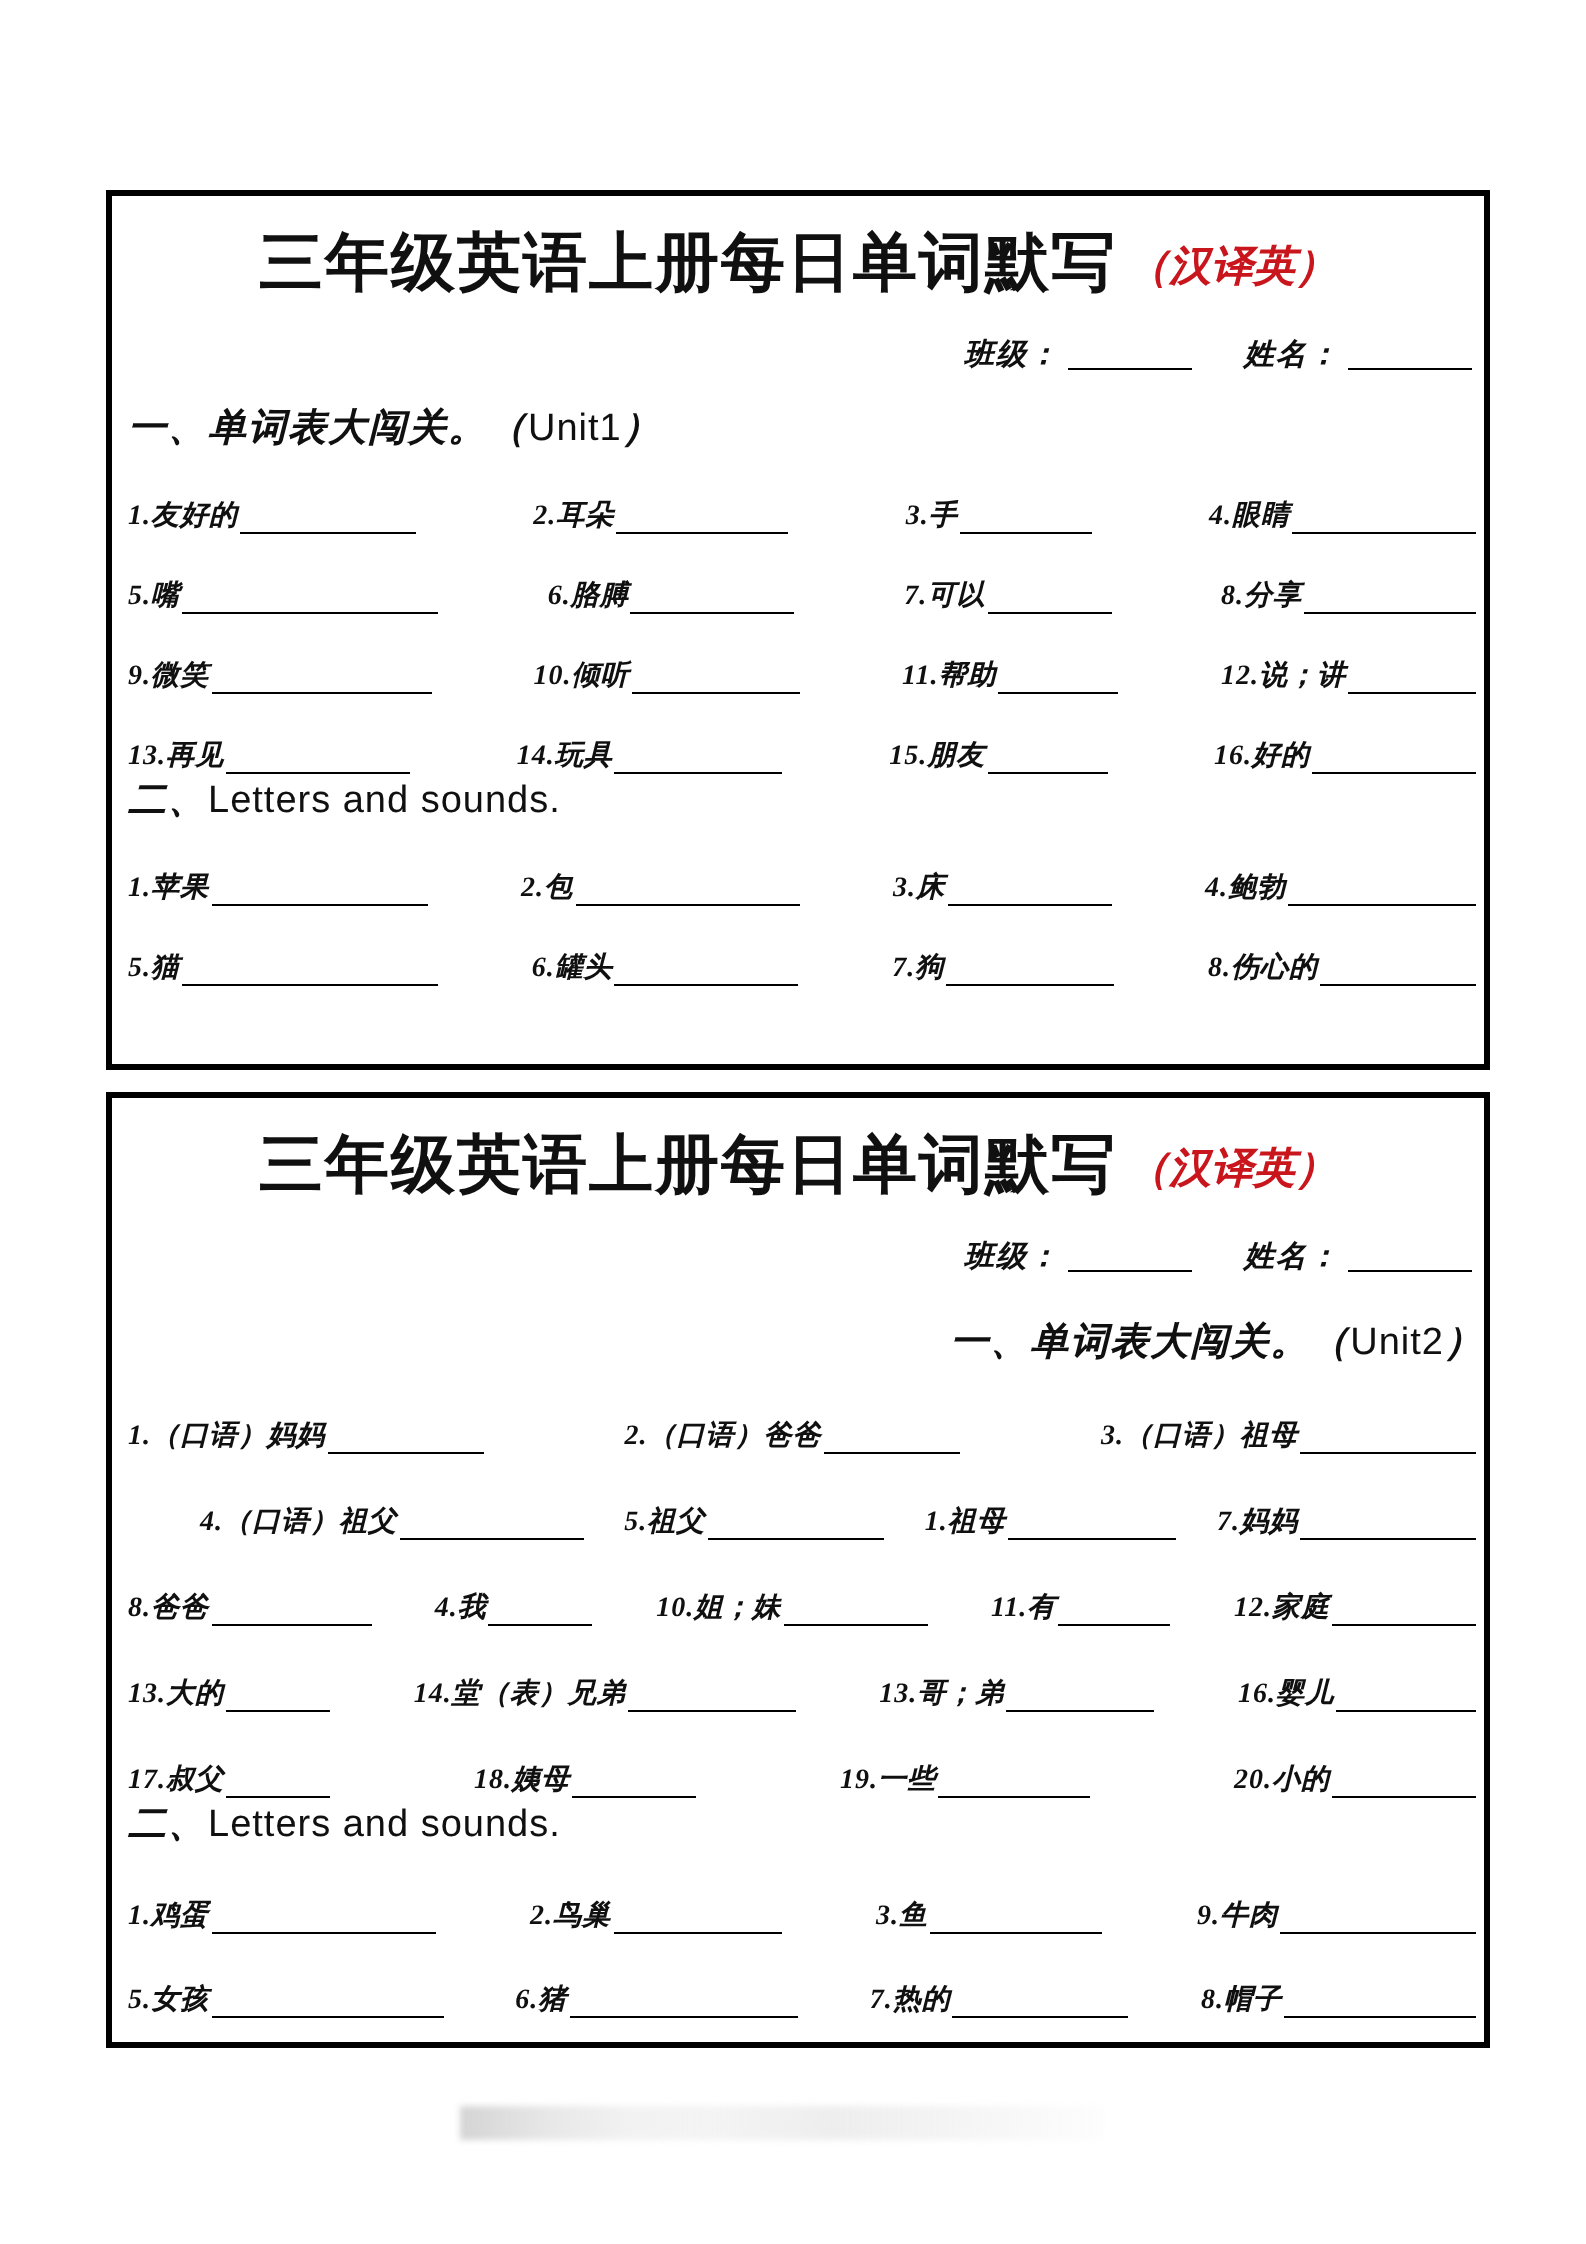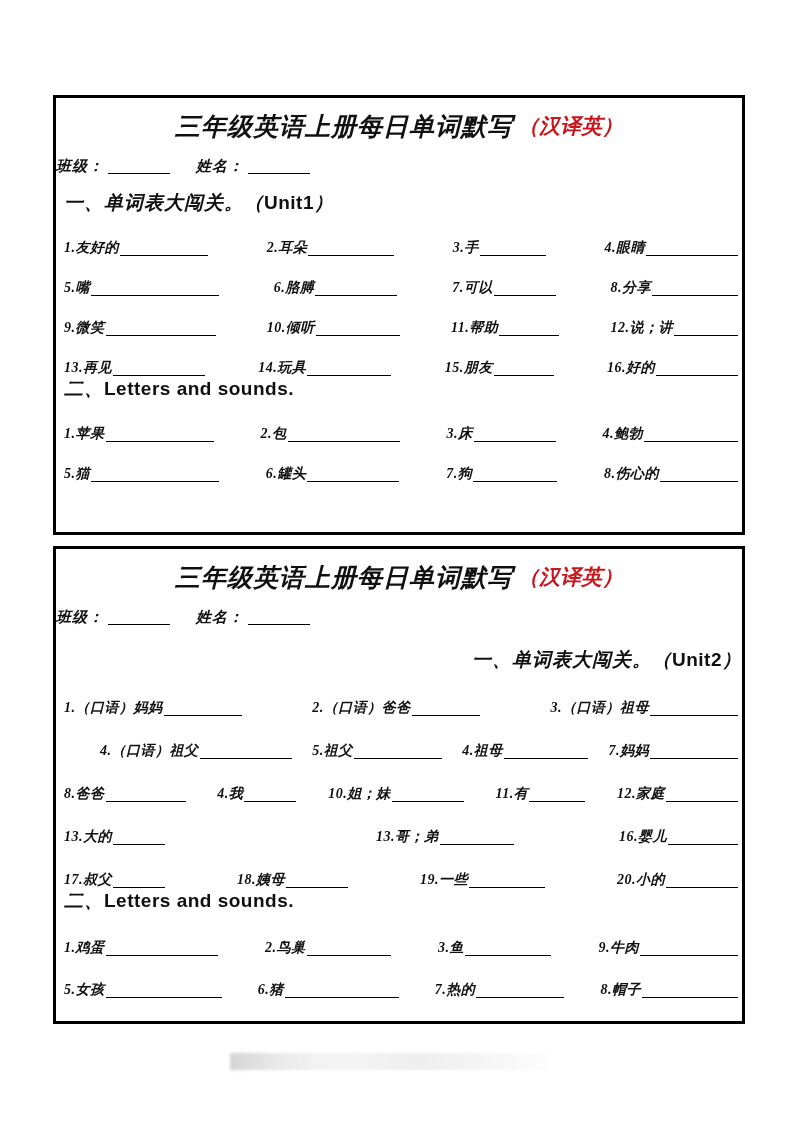--- a/index.html
+++ b/index.html
@@ -42,41 +42,41 @@
   }
 
   
   .title-row {
     text-align: center;
     white-space: nowrap;
     padding-top: 12px;
   }
   .title-main {
     font-family: "Liberation Serif", "DejaVu Serif", serif;
-    font-size: 25px;
+    font-size: 32px;
     font-weight: bold;
     letter-spacing: 1px;
     color: #101010;
-    font-style: italic;
     text-align: center;
   }
   .title-paren {
     font-family: "Liberation Serif", "DejaVu Serif", serif;
     font-size: 21px;
     font-weight: bold;
     font-style: italic;
     color: #c9161d;
     letter-spacing: 0px;
     margin-left: 5px;
     position: relative;
     top: -2px;
   }
 
   
   .meta-row {
+    text-align: right;
     white-space: nowrap;
     font-size: 15px;
     font-weight: bold;
     font-style: italic;
     color: #101010;
     padding-right: 2px;
     margin-top: 14px;
   }
   .meta-label { letter-spacing: 1px; }
   .meta-blank {
@@ -95,21 +95,21 @@
     font-weight: bold;
     font-style: italic;
     color: #101010;
     white-space: nowrap;
     padding-left: 8px;
     letter-spacing: 1px;
   }
   .section-head .latin {
     font-family: "Liberation Sans", "DejaVu Sans", sans-serif;
     font-style: normal;
-    font-weight: bold;
+    font-weight: normal;
     letter-spacing: 0.5px;
   }
 
   
   .word-row {
     display: flex;
     align-items: flex-end;
     white-space: nowrap;
     padding-left: 8px;
     padding-right: 4px;
@@ -350,21 +350,21 @@
               <span class="txt">4.（口语）祖父</span>
               <span class="blank" style="width: 92px;"></span>
             </div>
             <div class="spacer"></div>
             <div class="word-item">
               <span class="txt">5.祖父</span>
               <span class="blank" style="width: 88px;"></span>
             </div>
             <div class="spacer"></div>
             <div class="word-item">
-              <span class="txt">4.祖母</span>
+              <span class="txt">1.祖母</span>
               <span class="blank" style="width: 84px;"></span>
             </div>
             <div class="spacer"></div>
             <div class="word-item">
               <span class="txt">7.妈妈</span>
               <span class="blank" style="width: 88px;"></span>
             </div>
           </div>
           <div class="word-row" style="height: 43px;">
             <div class="word-item">
@@ -391,20 +391,24 @@
               <span class="txt">12.家庭</span>
               <span class="blank" style="width: 72px;"></span>
             </div>
           </div>
           <div class="word-row" style="height: 43px; justify-content: flex-end;">
             <div class="word-item">
               <span class="txt">13.大的</span>
               <span class="blank" style="width: 52px;"></span>
             </div>
             <div class="spacer"></div>
+            <div class="word-item">
+              <span class="txt">14.堂（表）兄弟</span>
+              <span class="blank" style="width: 84px;"></span>
+            </div>
             <div class="spacer"></div>
             <div class="word-item">
               <span class="txt">13.哥；弟</span>
               <span class="blank" style="width: 74px;"></span>
             </div>
             <div class="spacer"></div>
             <div class="word-item">
               <span class="txt">16.婴儿</span>
               <span class="blank" style="width: 70px;"></span>
             </div>

